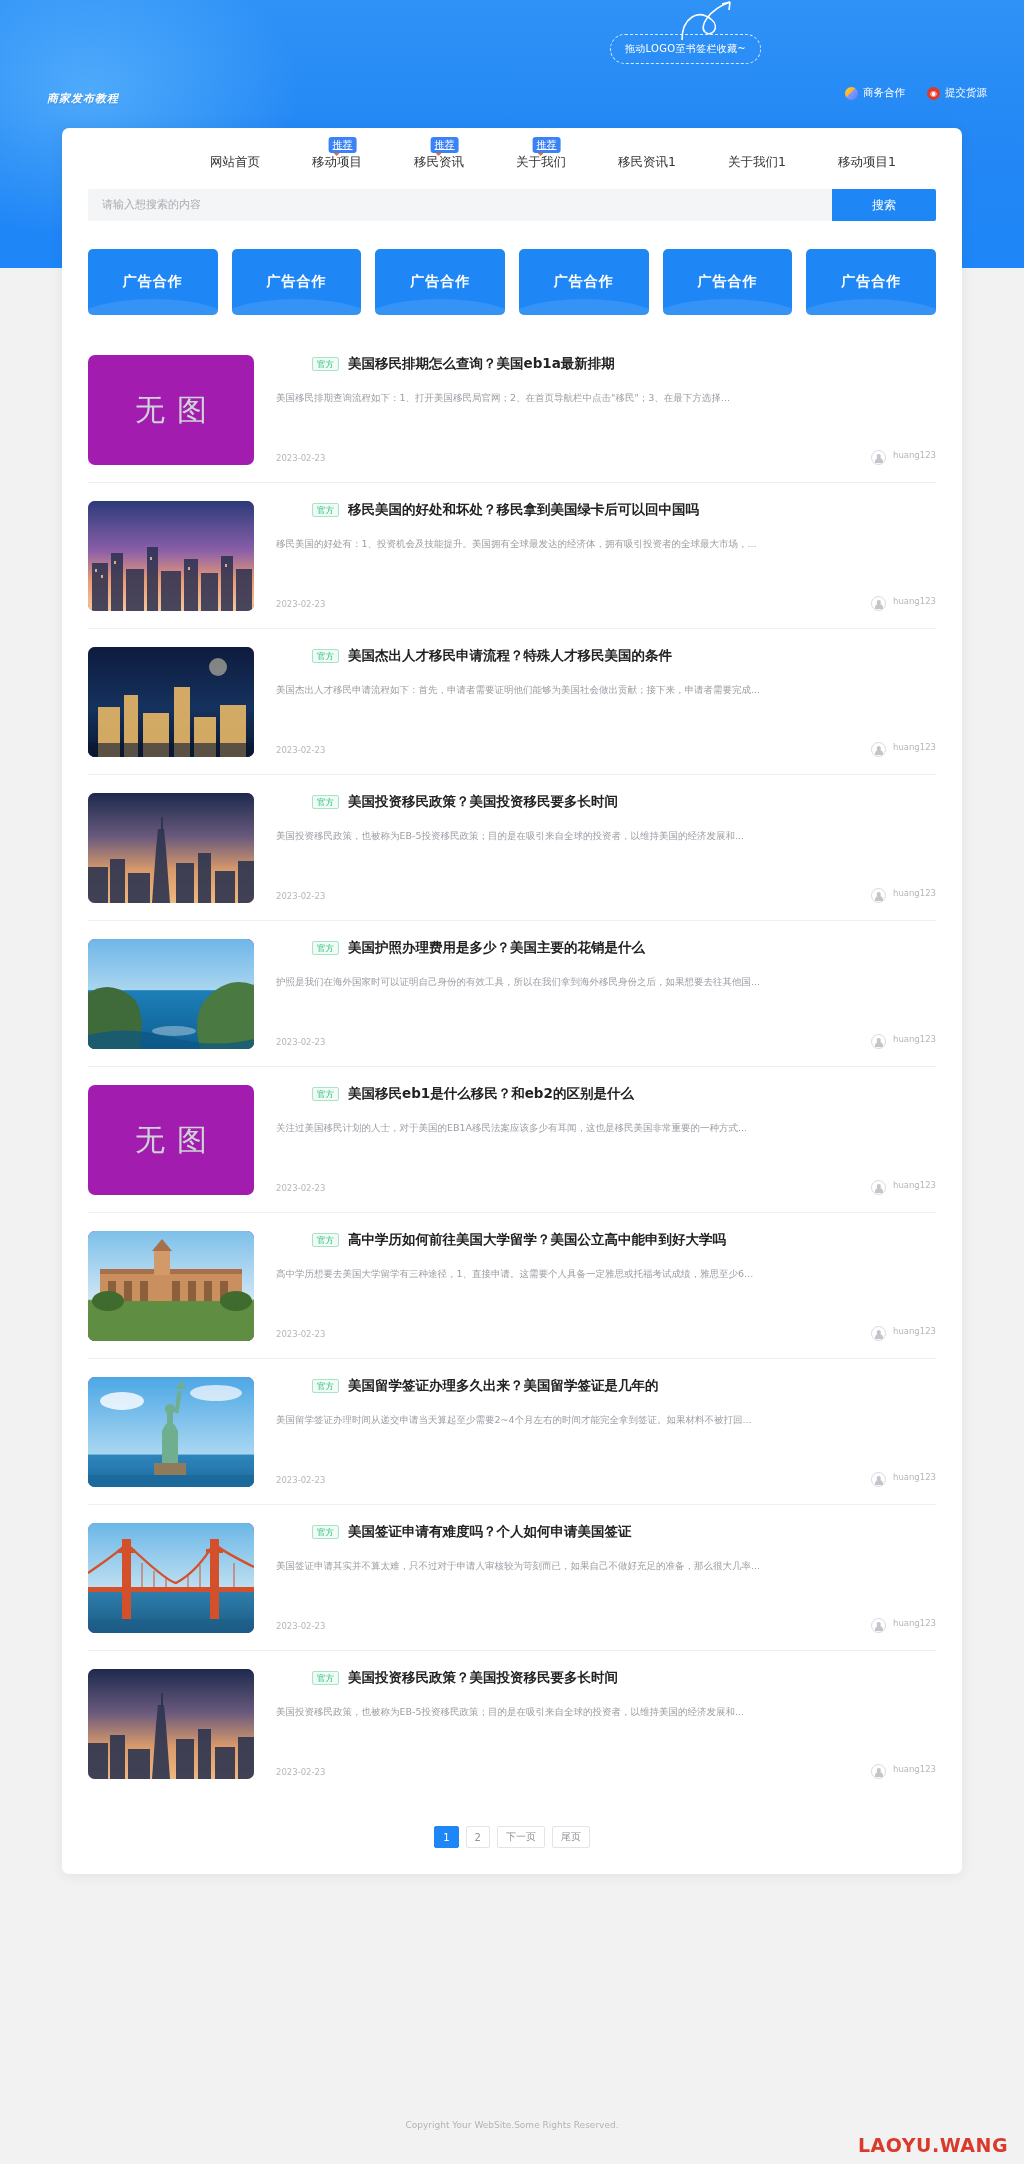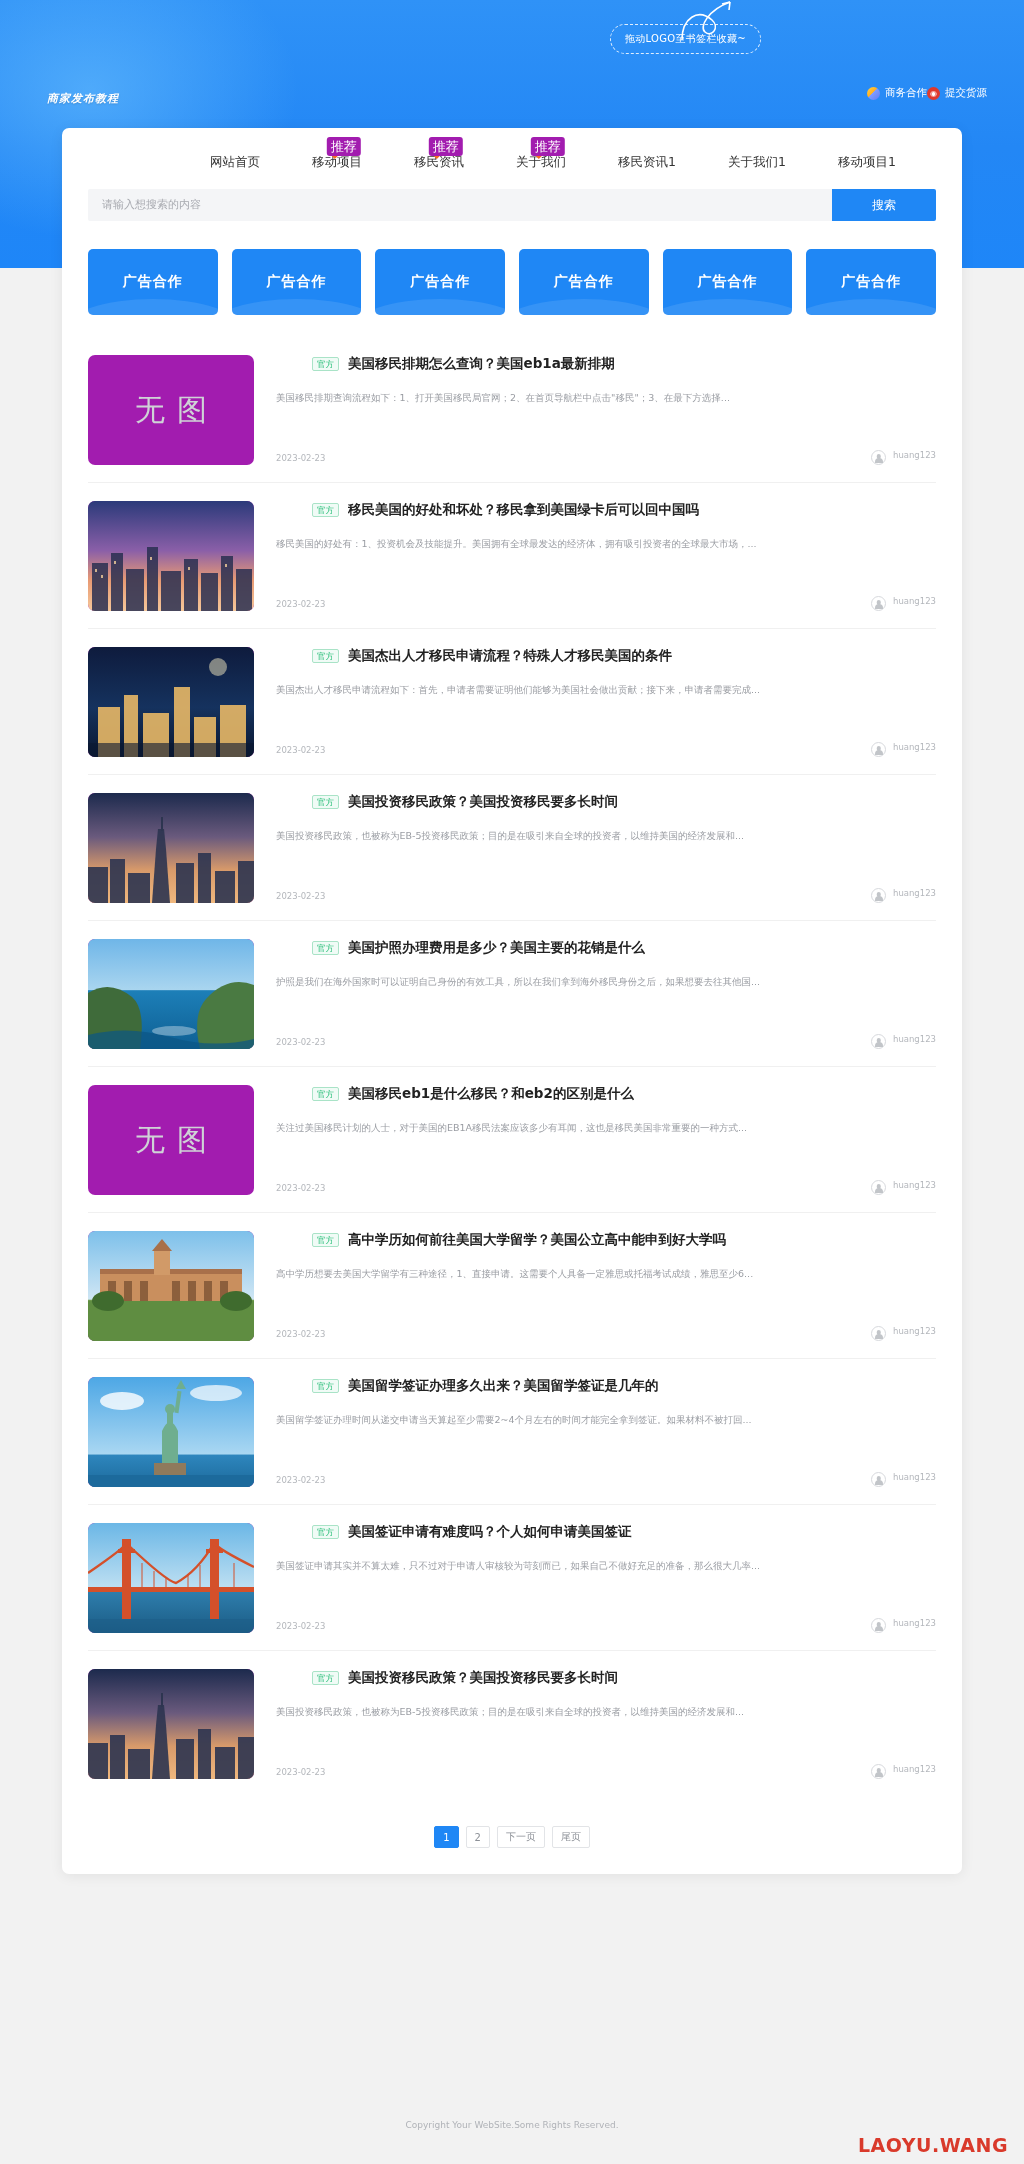--- a/index.html
+++ b/index.html
@@ -52,40 +52,41 @@
   .brand-slogan {
     margin-top: 7px;
     font-size: 13px;
     color: #ffffff;
     letter-spacing: 5px;
     font-weight: bold;
     opacity: .96;
   }
   .drag-tip {
     position: absolute;
-    left: 610px; top: 24px;
+    left: 610px; top: 34px;
     border: 1.5px dashed rgba(255,255,255,.85);
     border-radius: 18px;
     padding: 7px 14px;
     font-size: 10px;
     color: #ffffff;
     white-space: nowrap;
     letter-spacing: .3px;
   }
   .drag-arrow {
     position: absolute;
     left: 672px; top: -4px;
     width: 80px; height: 48px;
     pointer-events: none;
   }
   .header-links {
     position: absolute;
     right: 37px; top: 86px;
     display: flex;
     align-items: center;
+    gap: 22px;
   }
   .hl-item {
     display: flex;
     align-items: center;
     gap: 5px;
     font-size: 10.5px;
     color: #ffffff;
     white-space: nowrap;
     cursor: pointer;
   }
@@ -119,27 +120,28 @@
     margin-right: 52px;
     white-space: nowrap;
     cursor: pointer;
     font-weight: 500;
   }
   .nav-item:last-child { margin-right: 0; }
   .nav-badge {
     position: absolute;
     top: -17px; left: 50%;
     transform: translateX(-30%);
-    background: #a21caf;
+    background: #3b82f6;
     color: #fff;
-    font-size: 13px;
+    font-size: 10px;
     line-height: 1;
     padding: 3px 4px 3px;
     border-radius: 3px;
     white-space: nowrap;
+    text-decoration: underline;
   }
   .nav-badge::after {
     content: "";
     position: absolute;
     left: 5px; bottom: -3px;
     border-left: 3px solid transparent;
     border-right: 3px solid transparent;
     border-top: 3px solid #f76a22;
   }
 

